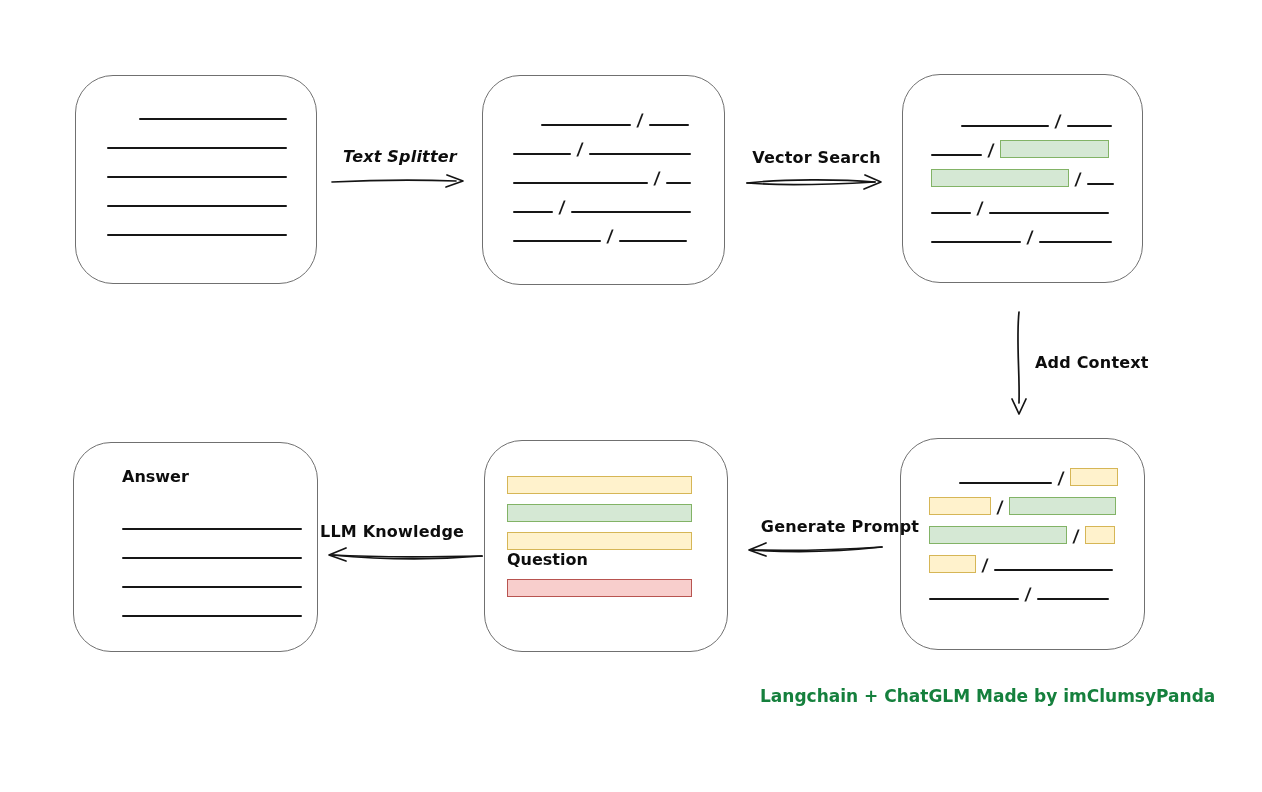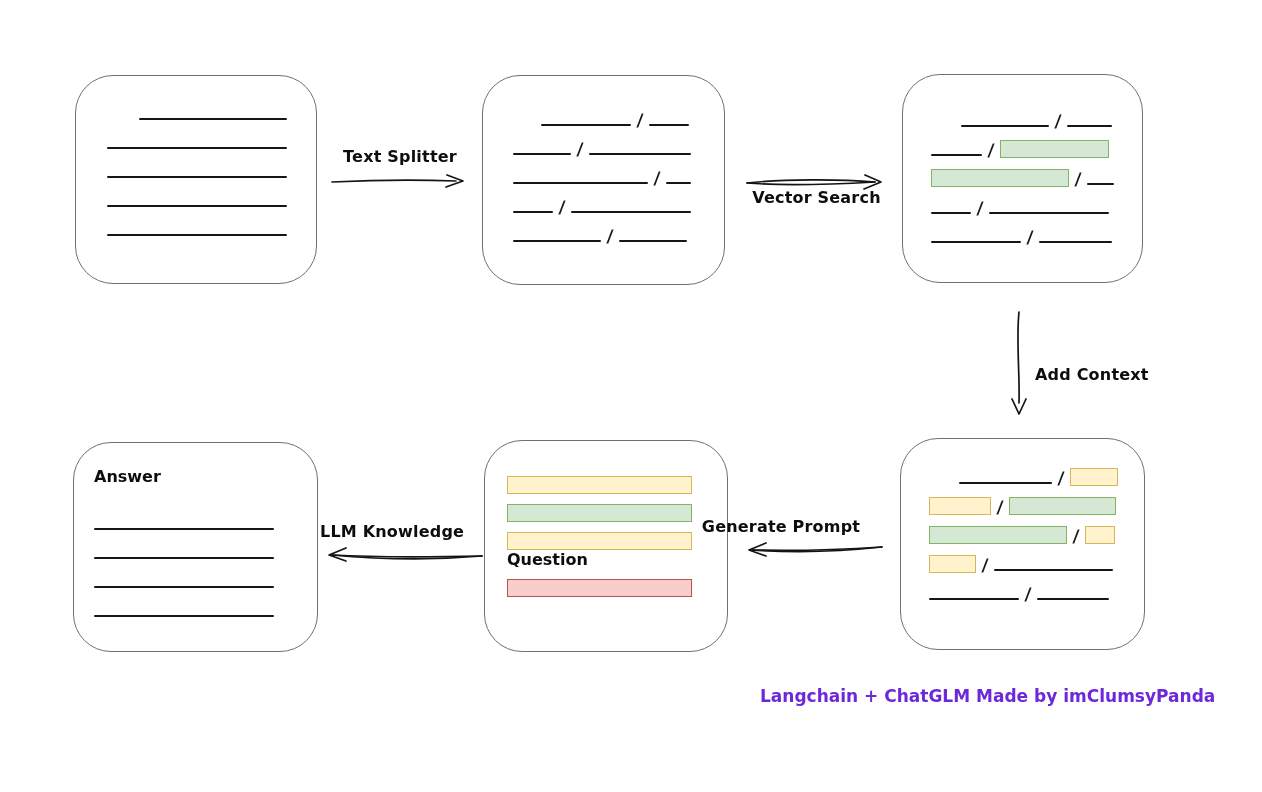--- a/index.html
+++ b/index.html
@@ -29,21 +29,21 @@
   .seg-red{height:18px;background:var(--red-fill);border:1.5px solid var(--red-border);}
   .seg-slash{font-size:17px;line-height:15px;margin:0 6px;font-weight:bold;transform:skewX(-4deg);}
 
   .arrow-label{
     position:absolute;font-size:16px;font-weight:bold;letter-spacing:.2px;
     text-align:center;white-space:nowrap;color:#0d0d0d;
   }
   .inbox-label{font-size:16px;font-weight:bold;color:#0d0d0d;}
   svg{position:absolute;overflow:visible;}
   svg path, svg polyline{fill:none;stroke:#141414;stroke-width:1.7;stroke-linecap:round;stroke-linejoin:round;}
-  .caption{position:absolute;font-size:17px;font-weight:bold;color:#6d28d9;text-align:center;white-space:nowrap;}
+  .caption{position:absolute;font-size:17px;font-weight:bold;color:#15803d;text-align:center;white-space:nowrap;}
 </style>
 </head>
 <body>
 
 <div class="canvas">
 
   <div class="node" style="left:75px;top:75px;width:242px;height:209px;padding:17px 0 0 31px;">
       <div class="drow">
         <span class="seg seg-line" style="width: 148px; margin-left: 32px;"></span>
       </div>
@@ -110,21 +110,21 @@
         <span class="seg-slash">/</span>
         <span class="seg seg-line" style="width: 120px;"></span>
       </div>
       <div class="drow">
         <span class="seg seg-line" style="width: 90px;"></span>
         <span class="seg-slash">/</span>
         <span class="seg seg-line" style="width: 73px;"></span>
       </div>
     </div>
 
-  <div class="node" style="left:73px;top:442px;width:245px;height:210px;padding:24px 0 0 20px;">
+  <div class="node" style="left:73px;top:442px;width:245px;height:210px;padding:24px 0 0 48px;">
     <div class="inbox-label">Answer</div>
     <div style="margin-top:17px;">
         <div class="drow">
           <span class="seg seg-line" style="width: 180px;"></span>
         </div>
         <div class="drow">
           <span class="seg seg-line" style="width: 180px;"></span>
         </div>
         <div class="drow">
           <span class="seg seg-line" style="width: 180px;"></span>
@@ -176,40 +176,40 @@
         <span class="seg-slash">/</span>
         <span class="seg seg-line" style="width: 119px;"></span>
       </div>
       <div class="drow">
         <span class="seg seg-line" style="width: 90px;"></span>
         <span class="seg-slash">/</span>
         <span class="seg seg-line" style="width: 72px;"></span>
       </div>
     </div>
 
-  <div class="arrow-label" style="left:330px;top:147px;width:140px;">Text Splitter</div>
+  <div class="arrow-label" style="left:330px;top:147px;width:140px;font-style:italic;">Text Splitter</div>
   <svg style="left:330px;top:170px;" width="140" height="22">
     <path d="M2,12 C 45,10 95,10 126,11"></path>
     <polyline points="117,5 133,11 116,17"></polyline>
   </svg>
 
-  <div class="arrow-label" style="left:744px;top:148px;width:145px;margin-top:40px;">Vector Search</div>
+  <div class="arrow-label" style="left:744px;top:148px;width:145px;">Vector Search</div>
   <svg style="left:744px;top:170px;" width="145" height="24">
     <path d="M3,13 C 40,9 95,9 131,12"></path>
     <path d="M3,13 C 40,16 95,14 131,12"></path>
     <polyline points="121,5 137,12 120,19"></polyline>
   </svg>
 
-  <div class="arrow-label" style="left:1035px;top:365px;text-align:left;">Add Context</div>
+  <div class="arrow-label" style="left:1035px;top:353px;text-align:left;">Add Context</div>
   <svg style="left:1008px;top:310px;" width="24" height="110">
     <path d="M11,2 C 8,30 12,65 11,93"></path>
     <polyline points="4,89 11,104 18,89"></polyline>
   </svg>
 
-  <div class="arrow-label" style="left:701px;top:517px;width:160px;">Generate Prompt</div>
+  <div class="arrow-label" style="left:760px;top:517px;width:160px;">Generate Prompt</div>
   <svg style="left:736px;top:540px;" width="150" height="22">
     <path d="M146,7 C 100,12 60,13 16,10"></path>
     <path d="M146,7 C 100,10 60,11 16,10"></path>
     <polyline points="30,3 13,10 30,16"></polyline>
   </svg>
 
   <div class="arrow-label" style="left:320px;top:522px;width:140px;">LLM Knowledge</div>
   <svg style="left:316px;top:546px;" width="170" height="22">
     <path d="M166,10 C 120,14 70,14 16,9"></path>
     <path d="M166,10 C 120,11 70,12 16,9"></path>

